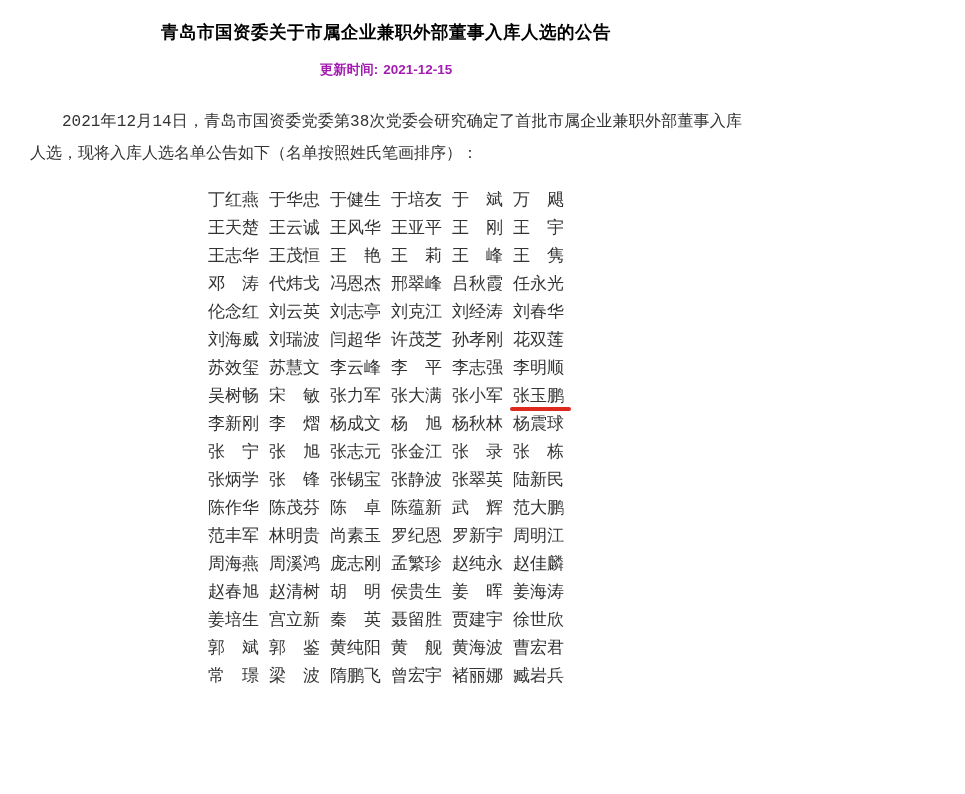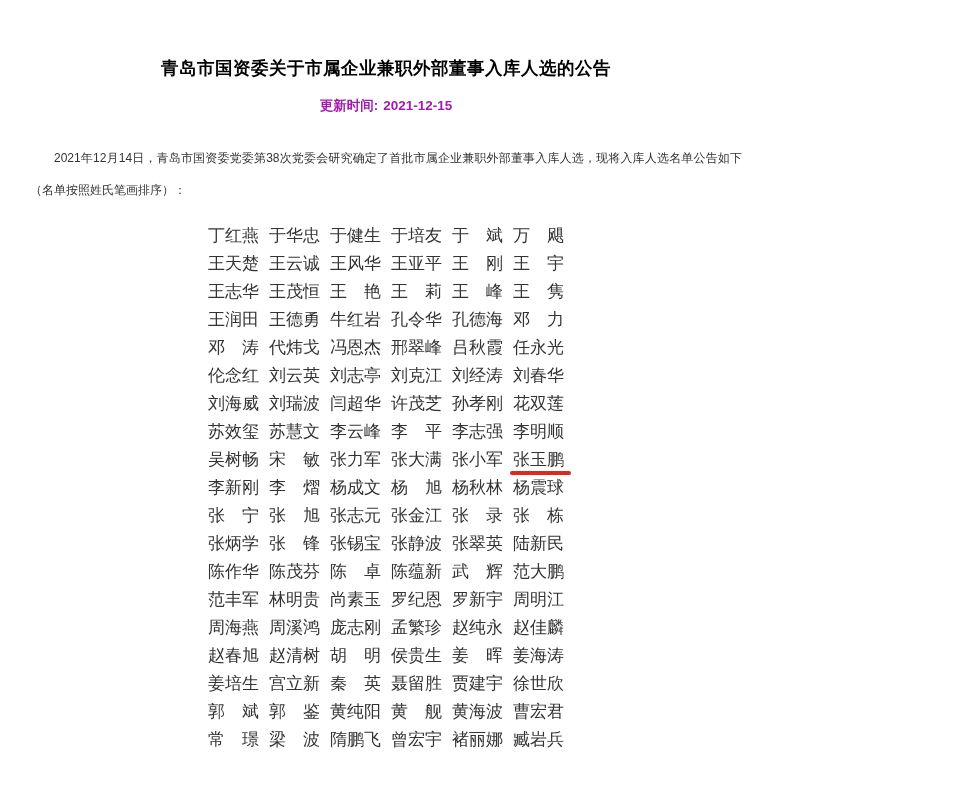--- a/index.html
+++ b/index.html
@@ -7,45 +7,46 @@
   body {
     width: 965px;
     height: 794px;
     overflow: hidden;
     font-family: "Liberation Sans", "DejaVu Sans", sans-serif;
     color: #333;
   }
   .doc {
     width: 772px;
     height: 794px;
-    padding-top: 56px;
+    padding-top: 20px;
     background: #fff;
   }
   .doc-title {
     text-align: center;
     font-size: 17.5px;
     font-weight: bold;
     color: #000;
     letter-spacing: 0.5px;
   }
   .meta {
     margin-top: 17px;
     text-align: center;
     font-size: 13.5px;
     font-weight: bold;
     color: #a21caf;
   }
   .meta .date { margin-left: 5px; }
   .intro {
     margin: 27px 30px 0 30px;
     text-indent: 2em;
-    font-size: 12px;
+    font-size: 16px;
     line-height: 32px;
     color: #333;
     text-align: justify;
+    font-family: Liberation Mono, monospace;
   }
   .names {
     margin-top: 15px;
   }
   .name-row {
     display: flex;
     justify-content: center;
     align-items: center;
     gap: 10px;
     height: 28px;
@@ -75,21 +76,20 @@
 <div class="doc">
   <h1 class="doc-title">青岛市国资委关于市属企业兼职外部董事入库人选的公告</h1>
   <div class="meta">
     <span>更新时间:</span><span class="date">2021-12-15</span>
   </div>
   <p class="intro">2021年12月14日，青岛市国资委党委第38次党委会研究确定了首批市属企业兼职外部董事入库人选，现将入库人选名单公告如下（名单按照姓氏笔画排序）：</p>
   <div class="names" id="names">
       <div class="name-row"><span class="name">丁红燕</span><span class="name">于华忠</span><span class="name">于健生</span><span class="name">于培友</span><span class="name">于　斌</span><span class="name">万　飓</span></div>
       <div class="name-row"><span class="name">王天楚</span><span class="name">王云诚</span><span class="name">王风华</span><span class="name">王亚平</span><span class="name">王　刚</span><span class="name">王　宇</span></div>
       <div class="name-row"><span class="name">王志华</span><span class="name">王茂恒</span><span class="name">王　艳</span><span class="name">王　莉</span><span class="name">王　峰</span><span class="name">王　隽</span></div>
-      <div class="name-row"><span class="name">王润田</span><span class="name">王德勇</span><span class="name">牛红岩</span><span class="name">孔令华</span><span class="name">孔德海</span><span class="name">邓　力</span></div>
       <div class="name-row"><span class="name">邓　涛</span><span class="name">代炜戈</span><span class="name">冯恩杰</span><span class="name">邢翠峰</span><span class="name">吕秋霞</span><span class="name">任永光</span></div>
       <div class="name-row"><span class="name">伦念红</span><span class="name">刘云英</span><span class="name">刘志亭</span><span class="name">刘克江</span><span class="name">刘经涛</span><span class="name">刘春华</span></div>
       <div class="name-row"><span class="name">刘海威</span><span class="name">刘瑞波</span><span class="name">闫超华</span><span class="name">许茂芝</span><span class="name">孙孝刚</span><span class="name">花双莲</span></div>
       <div class="name-row"><span class="name">苏效玺</span><span class="name">苏慧文</span><span class="name">李云峰</span><span class="name">李　平</span><span class="name">李志强</span><span class="name">李明顺</span></div>
       <div class="name-row"><span class="name">吴树畅</span><span class="name">宋　敏</span><span class="name">张力军</span><span class="name">张大满</span><span class="name">张小军</span><span class="name hl">张玉鹏</span></div>
       <div class="name-row"><span class="name">李新刚</span><span class="name">李　熠</span><span class="name">杨成文</span><span class="name">杨　旭</span><span class="name">杨秋林</span><span class="name">杨震球</span></div>
       <div class="name-row"><span class="name">张　宁</span><span class="name">张　旭</span><span class="name">张志元</span><span class="name">张金江</span><span class="name">张　录</span><span class="name">张　栋</span></div>
       <div class="name-row"><span class="name">张炳学</span><span class="name">张　锋</span><span class="name">张锡宝</span><span class="name">张静波</span><span class="name">张翠英</span><span class="name">陆新民</span></div>
       <div class="name-row"><span class="name">陈作华</span><span class="name">陈茂芬</span><span class="name">陈　卓</span><span class="name">陈蕴新</span><span class="name">武　辉</span><span class="name">范大鹏</span></div>
       <div class="name-row"><span class="name">范丰军</span><span class="name">林明贵</span><span class="name">尚素玉</span><span class="name">罗纪恩</span><span class="name">罗新宇</span><span class="name">周明江</span></div>

